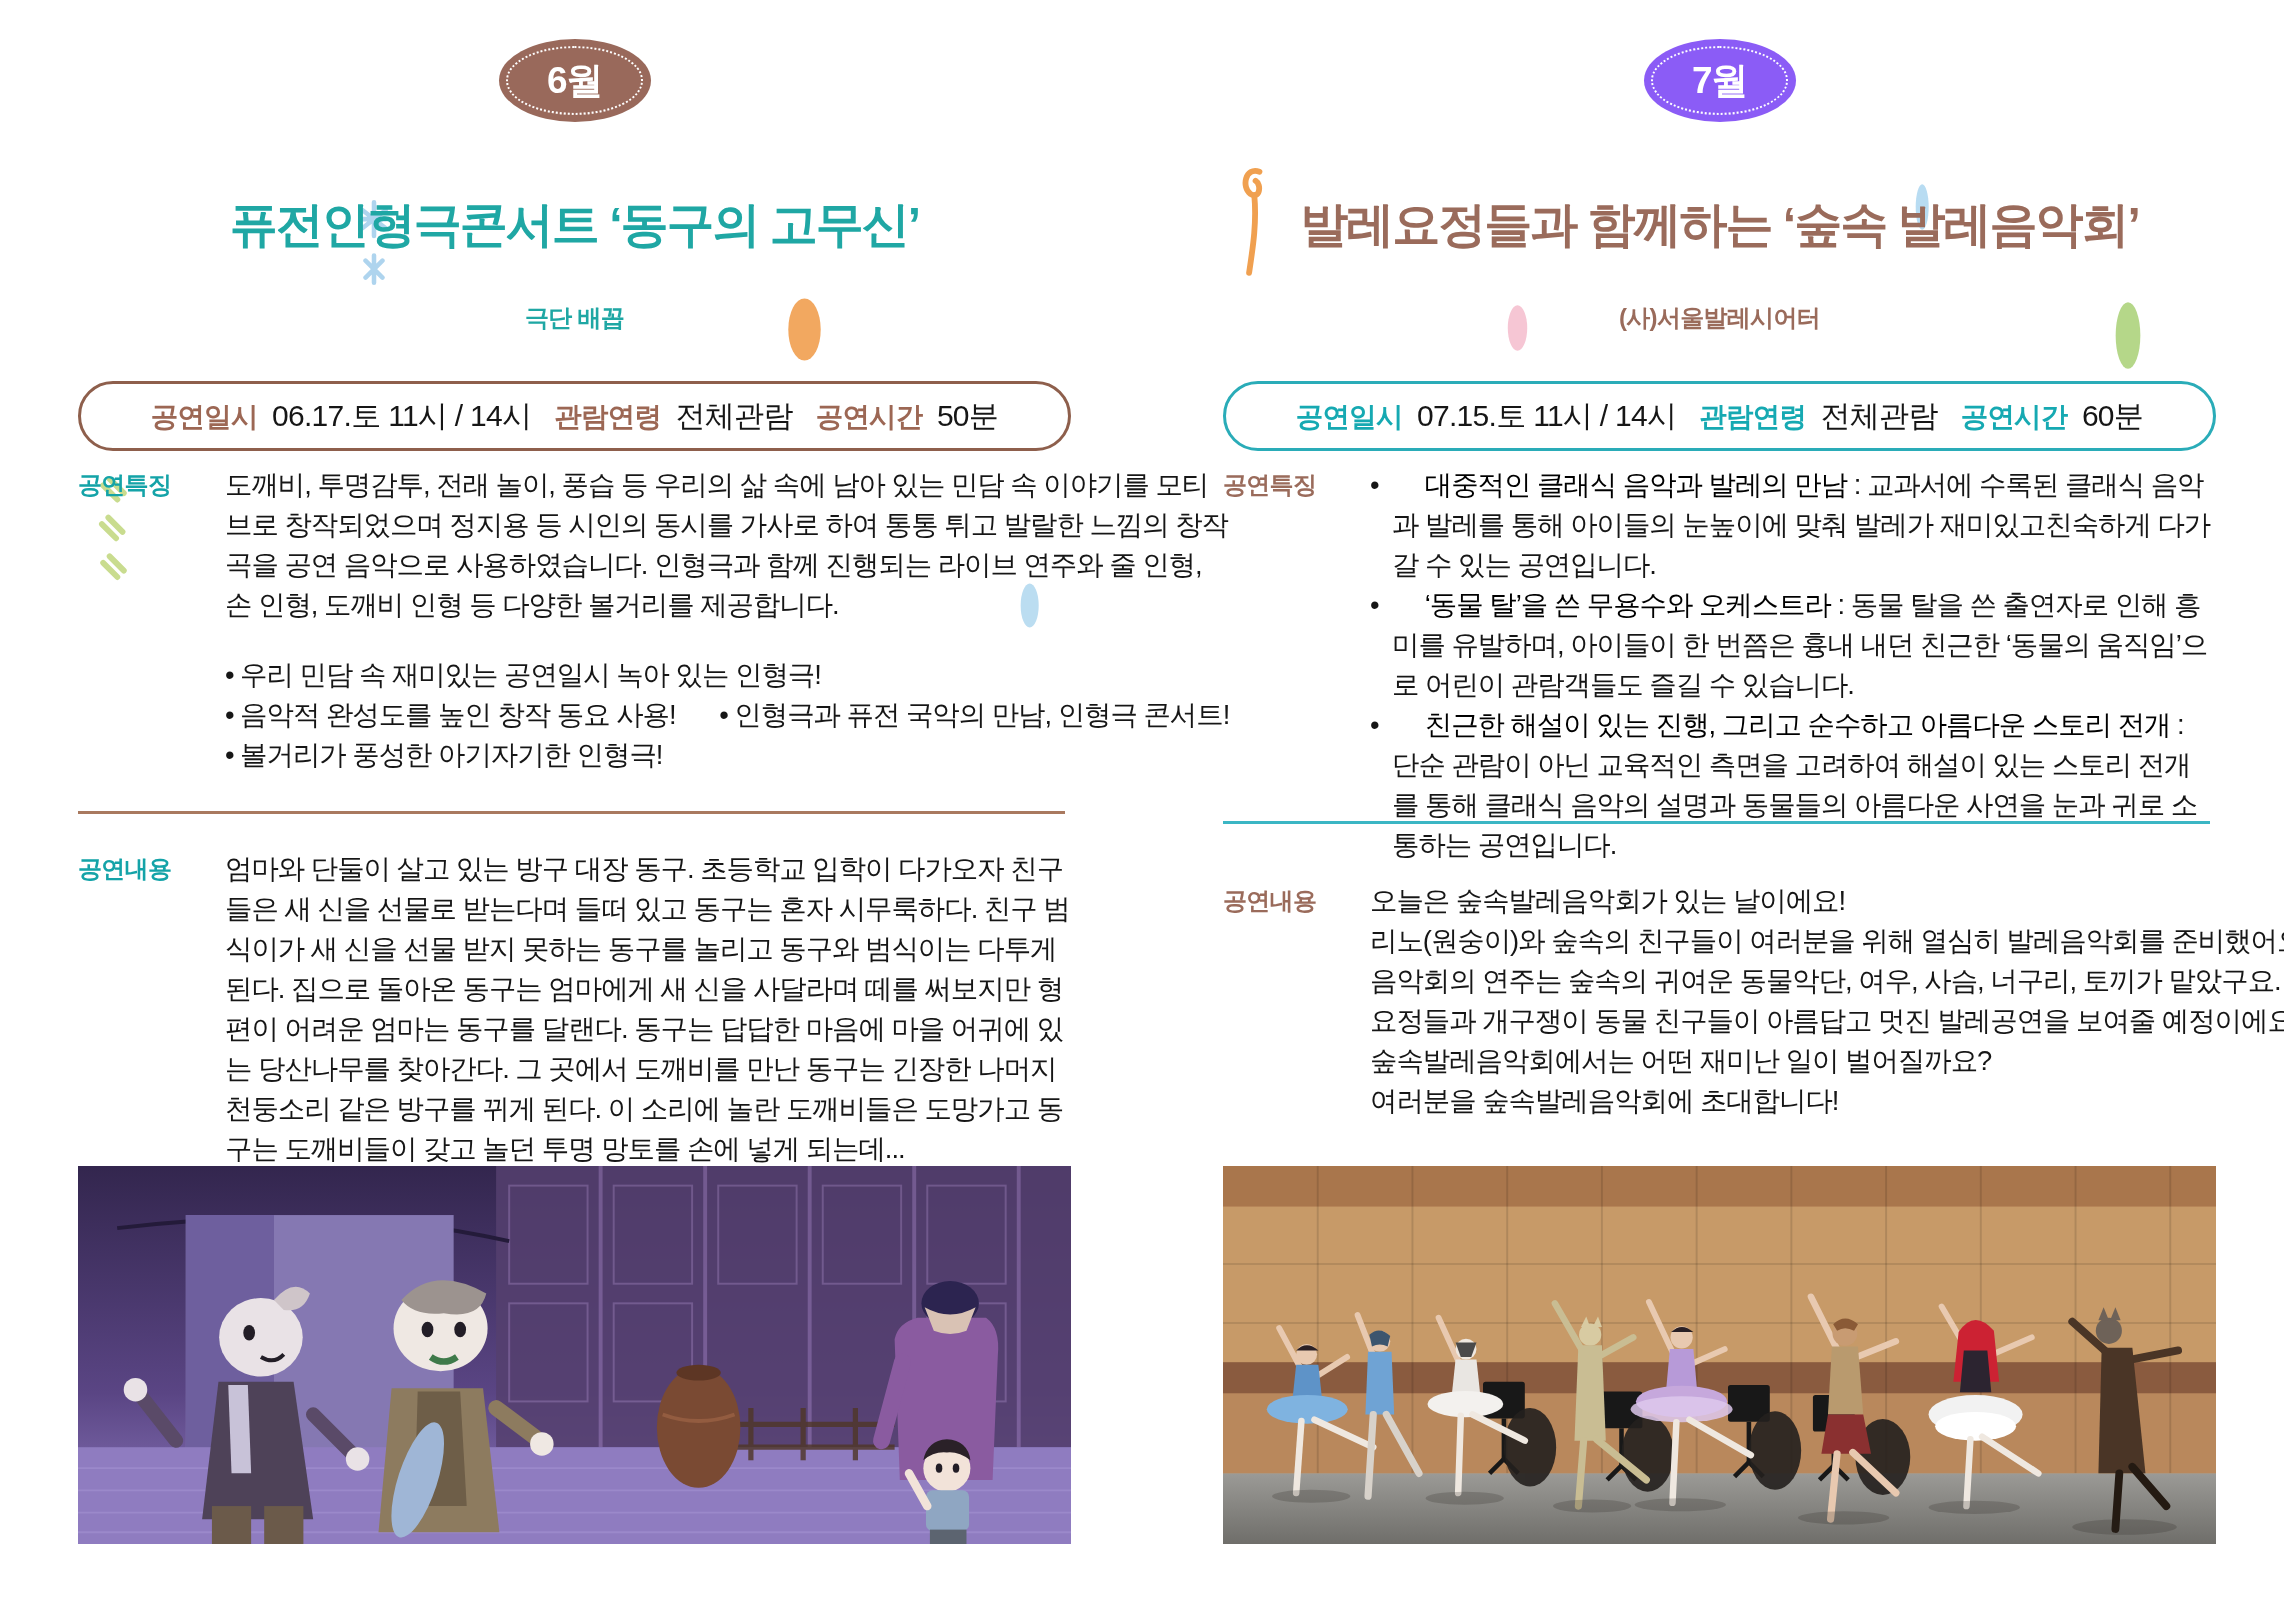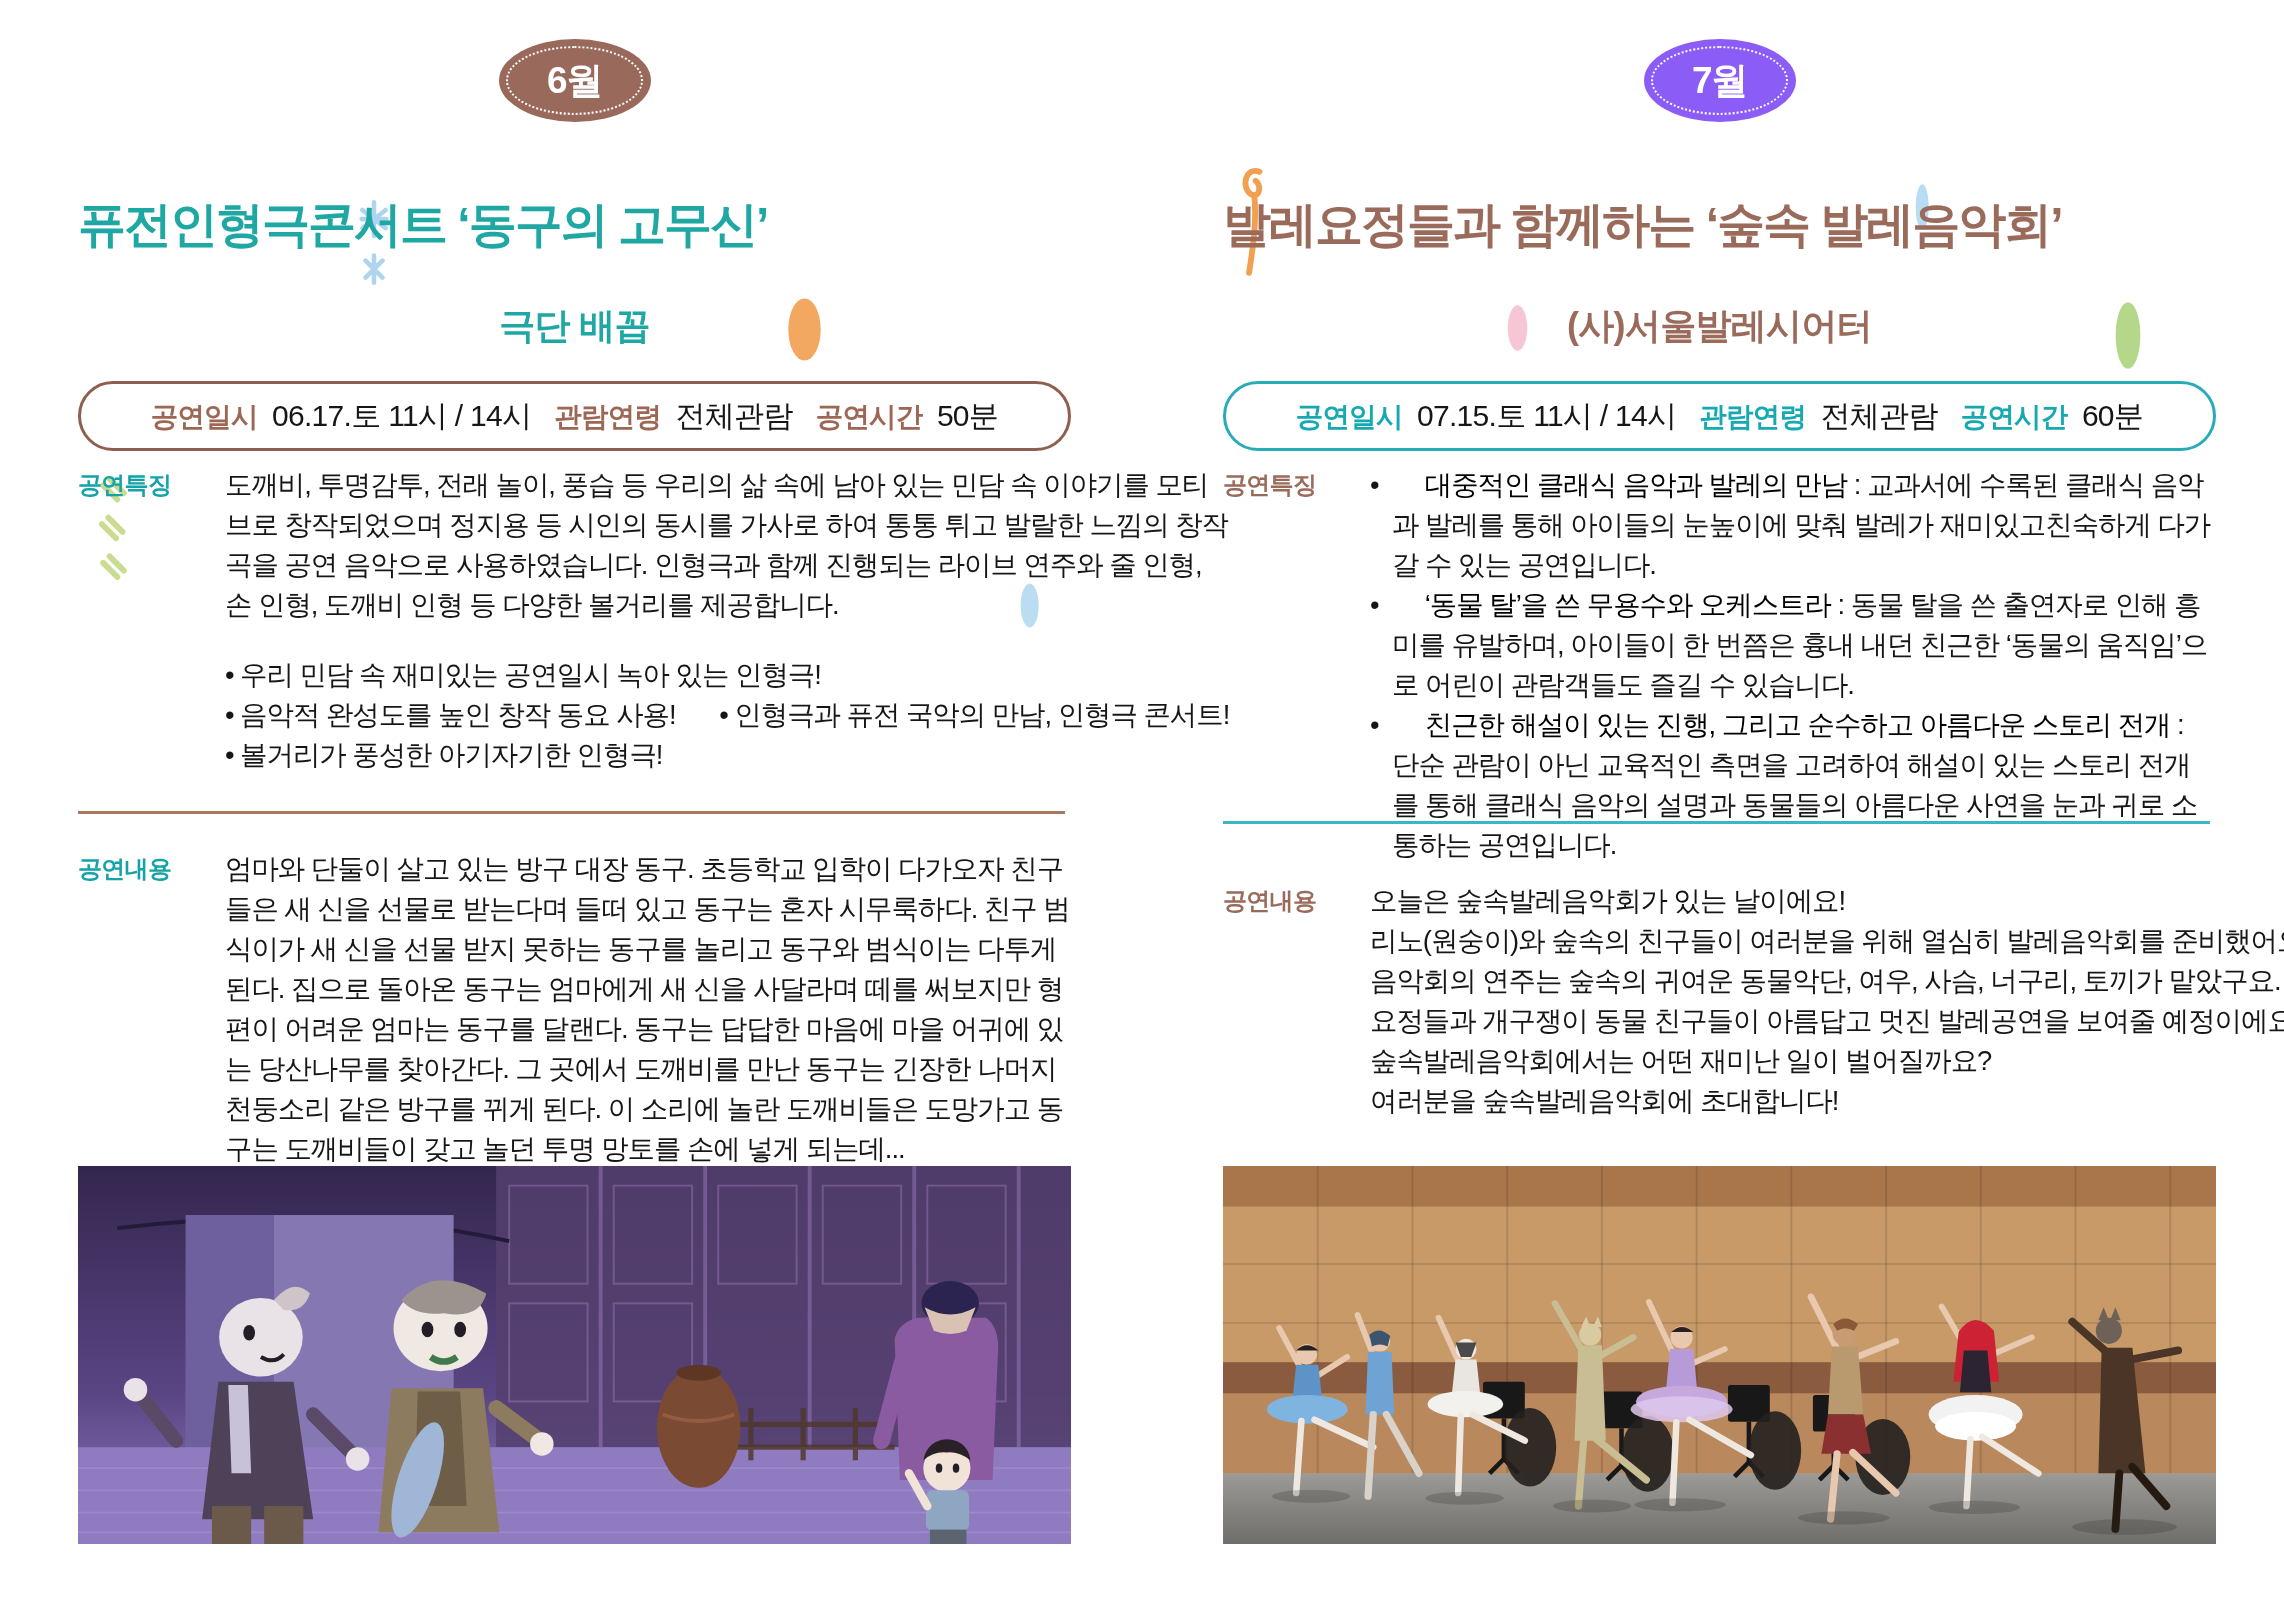--- a/index.html
+++ b/index.html
@@ -11,26 +11,26 @@
 
   
   .badge-wrap{position:absolute;top:39px;left:0;width:100%;text-align:center;}
   .badge{position:relative;display:inline-flex;width:152px;height:83px;border-radius:50%;
          align-items:center;justify-content:center;}
   .badge::before{content:"";position:absolute;inset:7.2px;border:2.6px dotted #ffffff;border-radius:50%;}
   .badge span{color:#ffffff;font-size:37px;font-weight:bold;letter-spacing:-1.3px;}
   .badge.brown{background:#99695b;}
   .badge.teal{background:#8b5cf6;}
 
-  .title{position:absolute;top:193px;left:0;width:100%;text-align:left;
+  .title{position:absolute;top:193px;left:0;width:100%;text-align:center;
          font-size:48px;font-weight:bold;letter-spacing:-2px;white-space:nowrap;}
   .title.teal{color:#1fa7a4;}
   .title.brown{color:#9a6b5b;}
   .subtitle{position:absolute;top:302px;left:0;width:100%;text-align:center;
-            font-size:36px;font-weight:bold;letter-spacing:-0.7px;}
+            font-size:24px;font-weight:bold;letter-spacing:-0.7px;}
   .subtitle.teal{color:#1fa7a4;}
   .subtitle.brown{color:#9a6b5b;}
 
   
   .infobar{position:absolute;top:381px;left:0;width:987px;height:64px;border-radius:35px;
            display:flex;align-items:center;justify-content:center;column-gap:23px;background:#fff;}
   .infobar.brown{border:3.3px solid #8e5f4c;}
   .infobar.teal{border:3.3px solid #2aacb8;}
   .info-pair{display:flex;align-items:baseline;column-gap:14.4px;white-space:nowrap;}
   .info-lbl{font-size:27.4px;font-weight:bold;letter-spacing:-0.7px;}

